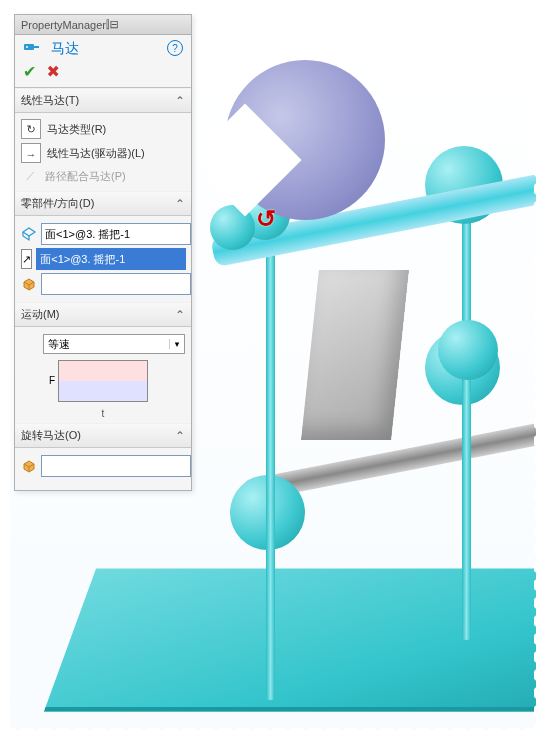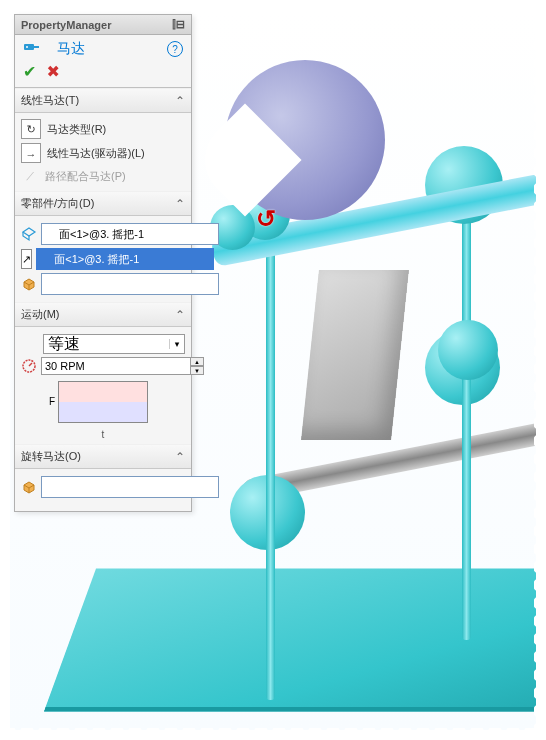--- a/index.html
+++ b/index.html
@@ -106,31 +106,28 @@
     background: #f5f5f5;
     border: 1px solid #b0b0b0;
     box-shadow: 2px 2px 5px rgba(0,0,0,0.1);
     z-index: 10;
   }
   .pm-header {
     background: linear-gradient(180deg, #e8e8e8, #d4d4d4);
     padding: 3px 6px;
     display: flex;
     align-items: center;
-    justify-content: space-between;
     border-bottom: 1px solid #b0b0b0;
     font-size: 11px;
     color: #555;
-    font-weight: bold;
   }
   .pm-title-row {
     padding: 5px 8px 0 8px;
     display: flex;
-    align-items: center;
-    gap: 16px;
+    gap: 10px;
   }
   .pm-title-row .ico { color: #0080d0; font-size: 16px; }
   .pm-title-row .ttl { font-size: 14px; color: #0078d4; flex: 1; }
   .help { color: #0078d4; border: 1px solid #0078d4; border-radius: 50%; width:14px; height:14px; font-size:10px; display:flex; align-items:center; justify-content:center; }
   .confirm-row {
     padding: 4px 8px 6px 8px;
     display: flex; gap: 10px;
     border-bottom: 1px solid #c0c0c0;
     font-size: 16px;
   }
@@ -175,37 +172,37 @@
   .field-ico {
     width: 18px; height: 18px;
     display: flex; align-items: center; justify-content: center;
     font-size: 14px;
   }
   .field-input {
     flex: 1;
     height: 18px;
     border: 1px solid #7a9ac0;
     background: #fff;
-    padding: 1px 17px;
+    padding: 1px 3px;
     font-size: 11px;
     font-family: inherit;
   }
   .field-input.selected {
     background: #3a7bd5;
     color: #fff;
     border-color: #3a7bd5;
   }
   .dropdown {
     display: flex;
     border: 1px solid #999;
     background: #fff;
     height: 18px;
     align-items: center;
   }
-  .dropdown .val { flex: 1; padding: 13px 4px; font-size: 16px; }
+  .dropdown .val { flex: 1; padding: 13px 4px; font-size: 11px; }
   .dropdown .car { width: 14px; text-align: center; border-left: 1px solid #ccc; font-size: 9px; }
   .spin-input { display:flex; height:18px; }
   .spin-input input { flex:1; border:1px solid #999; border-right:none; padding:1px 3px; font-size:11px; font-family:inherit; }
   .spin-input .btns { display:flex; flex-direction:column; width:14px; }
   .spin-input .btns span { flex:1; border:1px solid #999; background:#eee; font-size:6px; display:flex; align-items:center; justify-content:center; }
   .chart-box {
     margin: 6px auto;
     width: 88px; height: 40px;
     border: 1px solid #888;
     background: linear-gradient(180deg, #ffe0e0 49%, #ccc 49%, #ccc 51%, #e0e0ff 51%);
@@ -309,35 +306,20 @@
 
     <div class="section-head">
       <span>运动(M)</span>
       <span class="chev">⌃</span>
     </div>
     <div class="section-body">
       <div class="field-row" style="padding-left:22px;">
         <div class="dropdown" style="flex:1;">
           <span class="val">等速</span>
           <span class="car">▾</span>
-        </div>
-      </div>
-      <div class="field-row">
-        <span class="field-ico">
-          <svg width="16" height="16" viewBox="0 0 16 16">
-              <circle cx="8" cy="8" r="6" fill="none" stroke="#d04040" stroke-width="1.5" stroke-dasharray="2 1"></circle>
-              <path d="M8 8 L11 5" stroke="#d04040" stroke-width="1.5"></path>
-            </svg>
-        </span>
-        <div class="spin-input" style="flex:1;">
-          <input value="30 RPM" style="">
-          <div class="btns">
-            <span>▲</span>
-            <span>▼</span>
-          </div>
         </div>
       </div>
       <div style="position:relative; margin-top:6px;">
         <div class="chart-box">
           <span class="axis-f">F</span>
         </div>
         <div class="chart-label">t</div>
       </div>
     </div>
 

